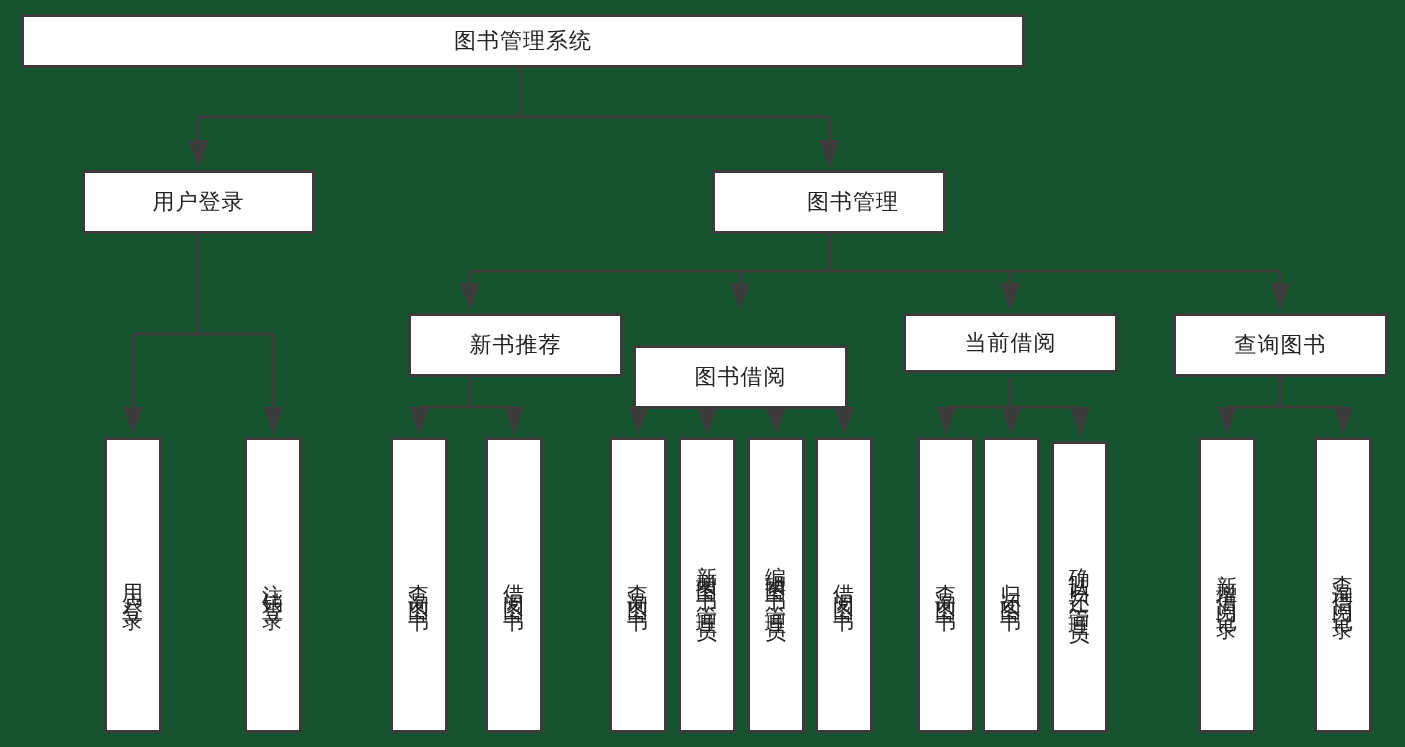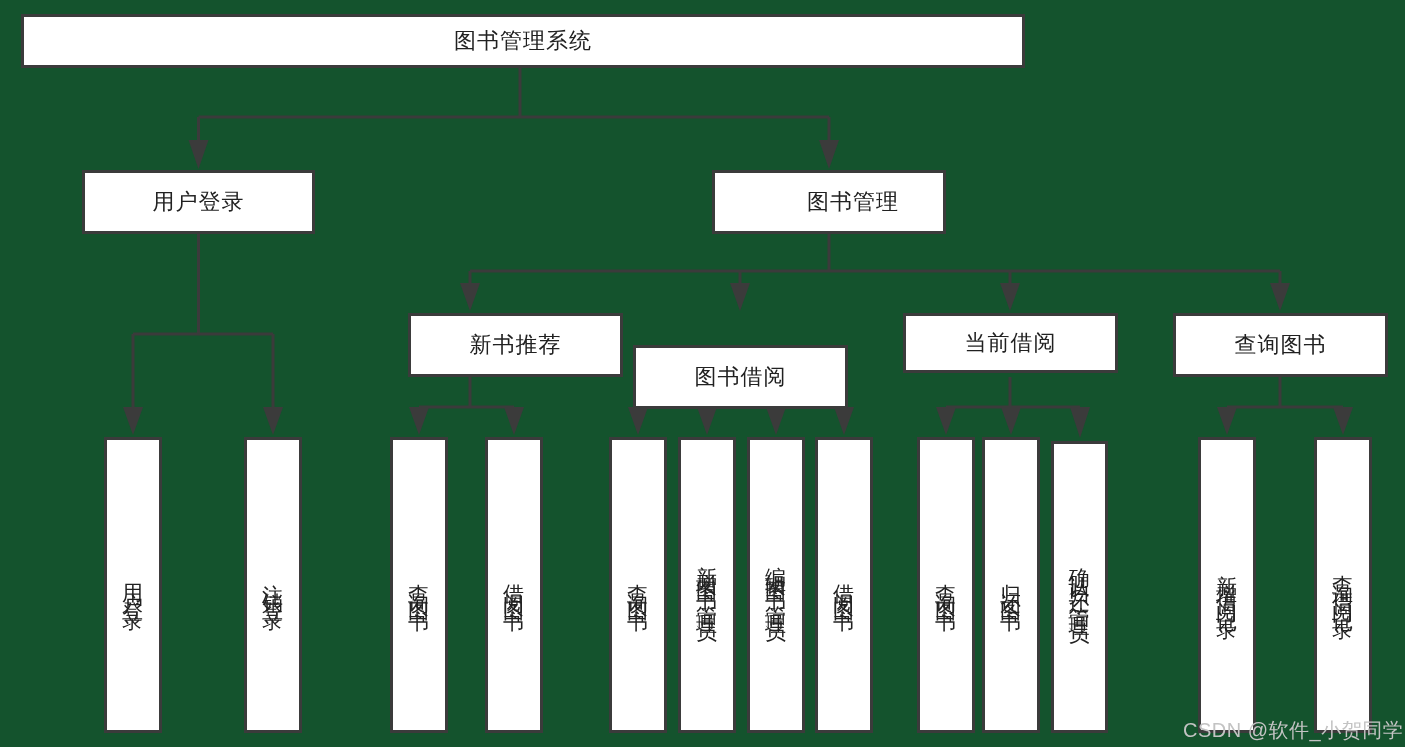--- a/index.html
+++ b/index.html
@@ -180,15 +180,14 @@
     <span class="vtext">确认归还（管理员）</span>
   </div>
 
   <div class="vnode" style="left:1198px;">
     <span class="vtext">新增借阅记录</span>
   </div>
   <div class="vnode" style="left:1314px;">
     <span class="vtext">查询借阅记录</span>
   </div>
 
-  <div class="watermark">CSDN @软件_小贺同学</div>
 
 </div>
 
 </body></html>

